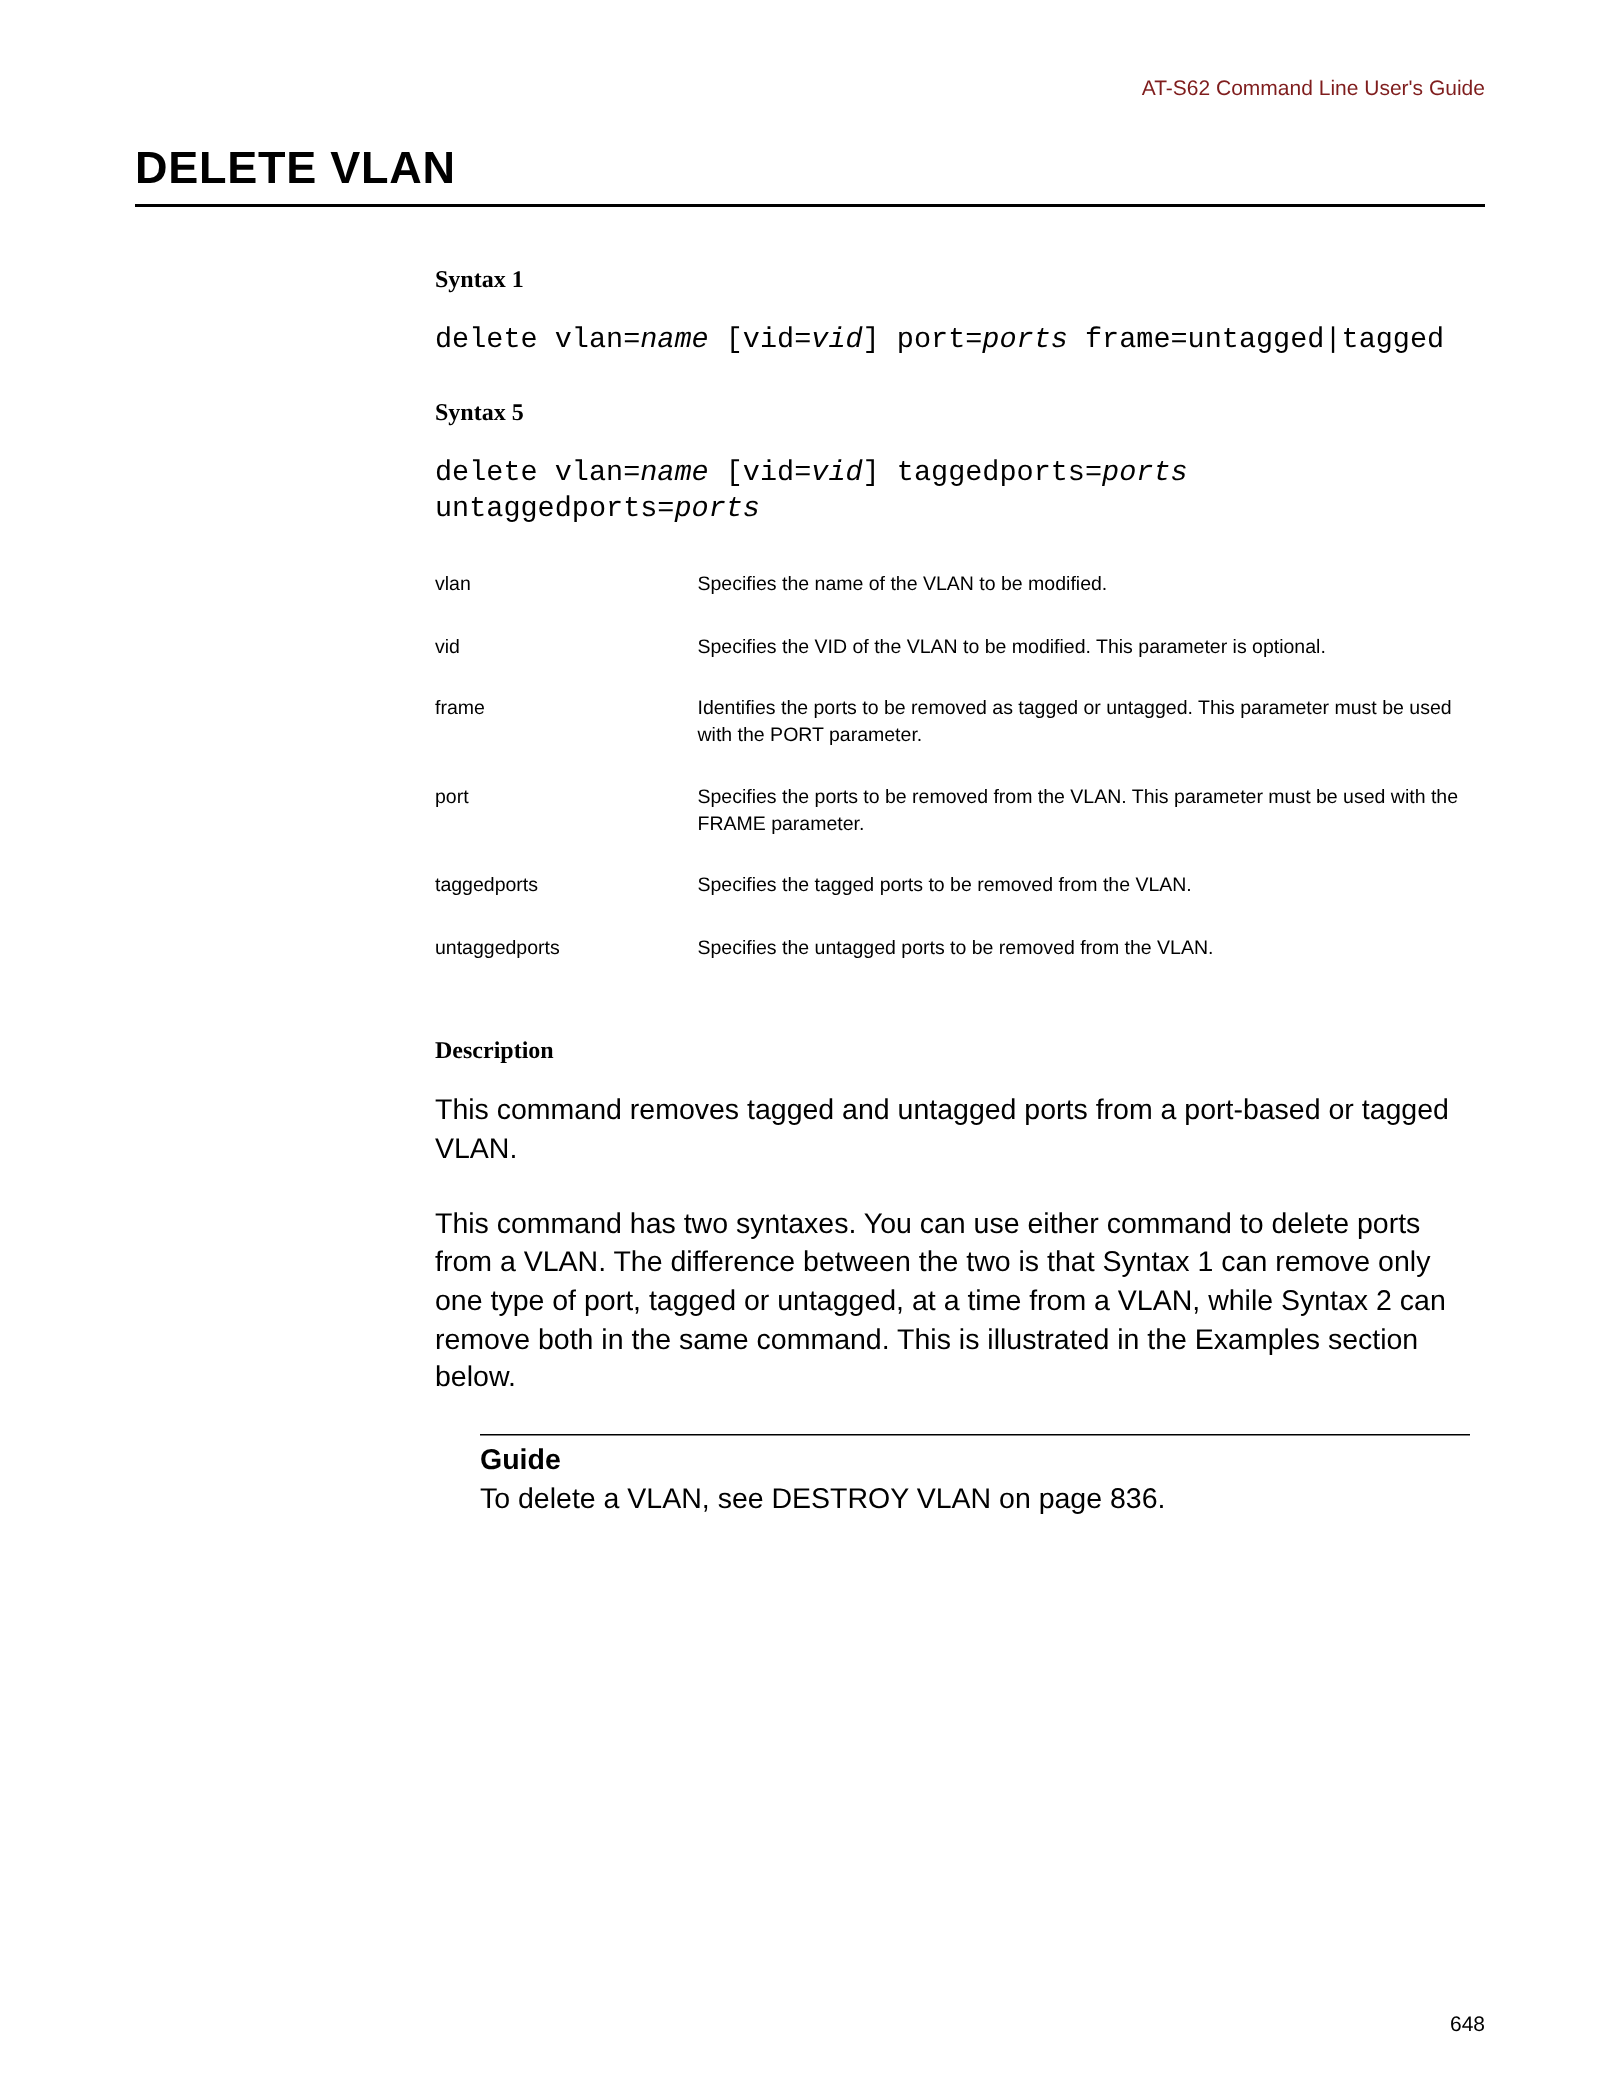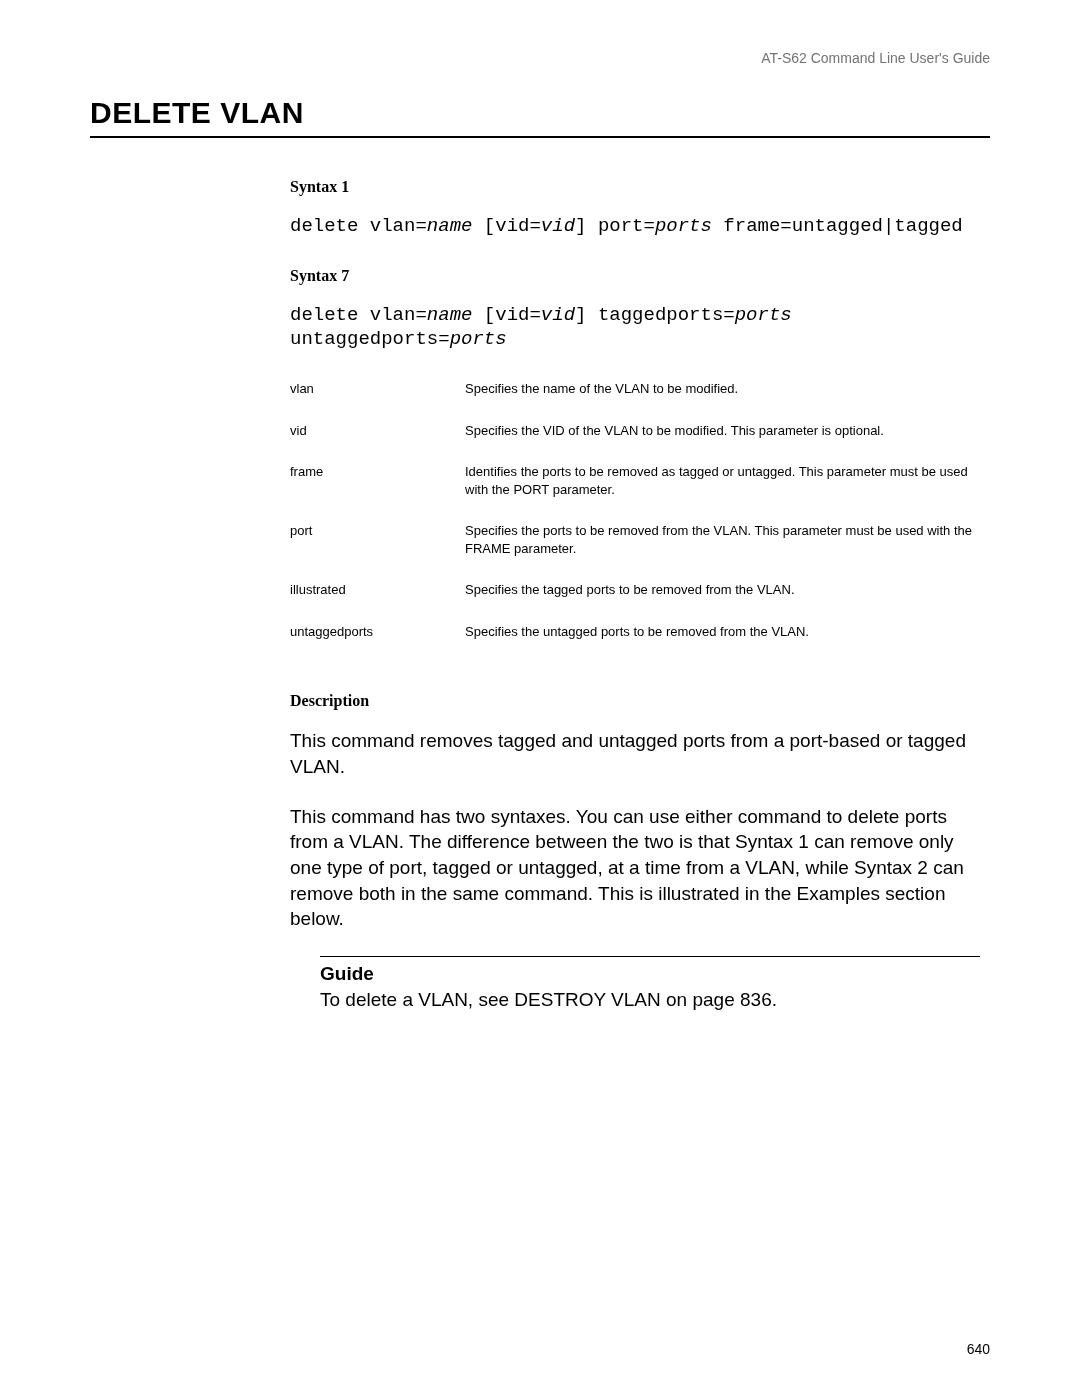--- a/index.html
+++ b/index.html
@@ -15,21 +15,21 @@
   .page {
     padding: 50px 90px 0 90px;
     box-sizing: border-box;
     height: 100%;
     position: relative;
   }
   .running-head {
     text-align: right;
     font-family: Arial, Helvetica, sans-serif;
     font-size: 14px;
-    color: #737373;
+    color: #7f1d1d;
     margin: 0 0 30px 0;
   }
   .section-title {
     font-family: Liberation Sans, sans-serif;
     font-weight: bold;
     font-size: 30px;
     letter-spacing: 0.5px;
     margin: 0 0 6px 0;
   }
   .title-rule {
@@ -114,21 +114,21 @@
   <div class="running-head">AT-S62 Command Line User's Guide</div>
 
   <h1 class="section-title">DELETE VLAN</h1>
   <hr class="title-rule">
 
   <div class="content">
 
     <div class="subhead">Syntax 1</div>
     <div class="code"><span>delete vlan=</span><span class="var">name</span><span> [vid=</span><span class="var">vid</span><span>] port=</span><span class="var">ports</span><span> frame=untagged|tagged</span></div>
 
-    <div class="subhead">Syntax 7</div>
+    <div class="subhead">Syntax 5</div>
     <div class="code"><span>delete vlan=</span><span class="var">name</span><span> [vid=</span><span class="var">vid</span><span>] taggedports=</span><span class="var">ports</span><span> untaggedports=</span><span class="var">ports</span></div>
 
 
     <div class="param-table">
       <div class="param-row">
         <div class="param-name">vlan</div>
         <div class="param-desc">Specifies the name of the VLAN to be modified.</div>
       </div>
       <div class="param-row">
         <div class="param-name">vid</div>
@@ -136,34 +136,34 @@
       </div>
       <div class="param-row">
         <div class="param-name">frame</div>
         <div class="param-desc">Identifies the ports to be removed as tagged or untagged. This parameter must be used with the PORT parameter.</div>
       </div>
       <div class="param-row">
         <div class="param-name">port</div>
         <div class="param-desc">Specifies the ports to be removed from the VLAN. This parameter must be used with the FRAME parameter.</div>
       </div>
       <div class="param-row">
-        <div class="param-name">illustrated</div>
+        <div class="param-name">taggedports</div>
         <div class="param-desc">Specifies the tagged ports to be removed from the VLAN.</div>
       </div>
       <div class="param-row">
         <div class="param-name">untaggedports</div>
         <div class="param-desc">Specifies the untagged ports to be removed from the VLAN.</div>
       </div>
     </div>
 
     <div class="subhead">Description</div>
     <p class="body-text">This command removes tagged and untagged ports from a port-based or tagged VLAN.</p>
     <p class="body-text">This command has two syntaxes. You can use either command to delete ports from a VLAN. The difference between the two is that Syntax 1 can remove only one type of port, tagged or untagged, at a time from a VLAN, while Syntax 2 can remove both in the same command. This is illustrated in the Examples section below.</p>
 
     <div class="note-box">
       <div class="note-label">Guide</div>
       <div class="note-text">To delete a VLAN, see DESTROY VLAN on page 836.</div>
     </div>
 
   </div>
 
-  <div class="page-number">640</div>
+  <div class="page-number">648</div>
 </div>
 
 </body></html>

